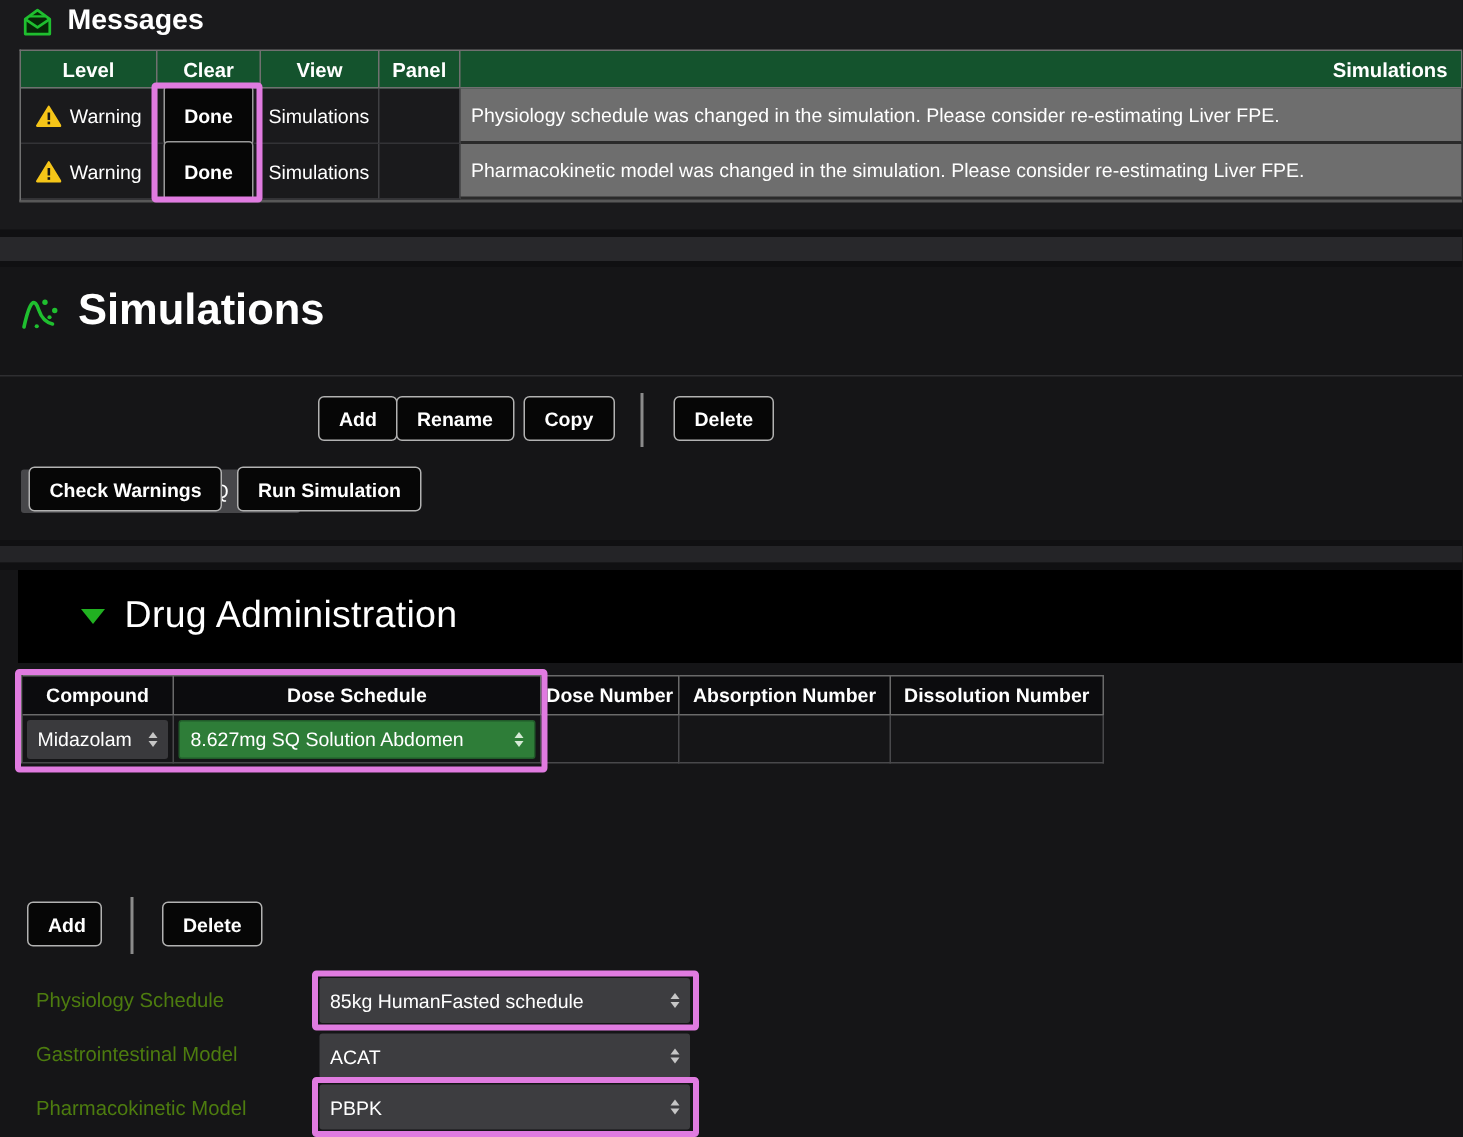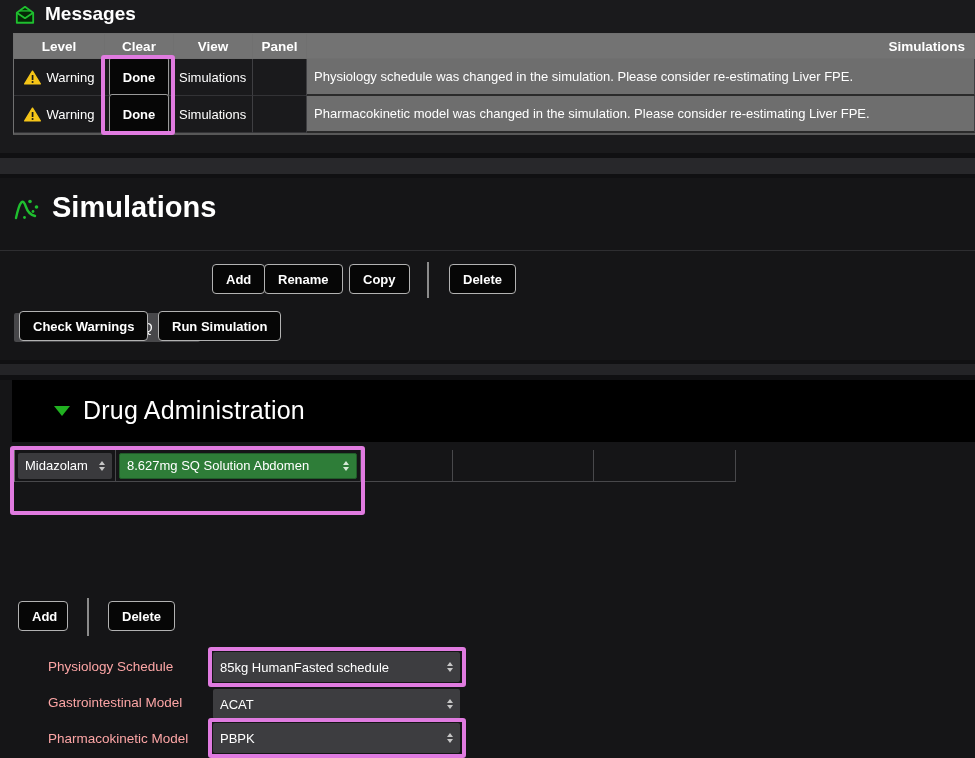--- a/index.html
+++ b/index.html
@@ -25,21 +25,21 @@
   .sim-titlebar { position:absolute; left:12px; top:13px; display:flex; align-items:center; gap:10px; }
   .sim-title { font-size:29px; font-weight:700; }
   .sim-divider { position:absolute; left:0; top:72px; width:975px; height:1px; background:#2e2e31; }
   .da-band { position:absolute; left:12px; top:0; width:963px; height:62px; background:#000; }
   .da-titlebar { position:absolute; left:42px; top:16px; display:flex; align-items:center; gap:13px; }
   .da-title { font-size:25px; font-weight:500; letter-spacing:.2px; }
   .tri-down { width:0; height:0; border-left:8px solid transparent; border-right:8px solid transparent; border-top:10px solid #21b121; }
 
   
   .msg-table { position:absolute; left:13px; top:33px; width:962px; border-top:1px solid #707070; border-left:1px solid #707070; border-bottom:2px solid #585858; }
-  .msg-hrow { display:flex; height:25px; background:#737373; }
+  .msg-hrow { display:flex; height:25px; background:#14532d; }
   .msg-hcell { border-right:1px solid #707070; border-bottom:1px solid #707070; font-size:13.5px; font-weight:700; display:flex; align-items:center; justify-content:center; }
   .msg-hcell.c-desc { justify-content:flex-end; padding-right:9px; }
   .msg-row { display:flex; height:37px; }
   .msg-cell { border-right:1px solid #3f3f42; border-bottom:1px solid #333336; display:flex; align-items:center; font-size:13px; }
   .c-level { width:91px; }
   .c-clear { width:69px; }
   .c-view  { width:79px; }
   .c-panel { width:54px; }
   .c-desc  { flex:1; }
   .msg-cell.c-level { justify-content:center; gap:6px; }
@@ -84,21 +84,21 @@
   .dc-diss { width:142px; }
   .cell-select { width:100%; height:26px; background:#3a3a3d; }
   .cell-select.green { background:#2e7d38; border:1px solid #215c2a; }
   .cell-select.green .spin .u { border-bottom-color:#d7ead7; }
   .cell-select.green .spin .d { border-top-color:#d7ead7; }
 
   
   .da-btn-add { position:absolute; left:18px; top:221px; width:50px; }
   .da-vdiv { position:absolute; left:87px; top:218px; height:38px; }
   .da-btn-delete { position:absolute; left:108px; top:221px; }
-  .field-label { position:absolute; left:48px; font-size:13.5px; color:#fca5a5; }
+  .field-label { position:absolute; left:24px; font-size:13.5px; color:#4d7c0f; }
   .fl-1 { top:279px; } .fl-2 { top:315px; } .fl-3 { top:351px; }
   .field-select { position:absolute; left:213px; width:247px; height:30px; }
   .fs-1 { top:272px; } .fs-2 { top:309px; } .fs-3 { top:343px; }
 
   
   .hl { position:absolute; border:4px solid #e07be0; border-radius:3px; pointer-events:none; z-index:5; }
   .hl-done { left:101px; top:55px; width:74px; height:80px; }
   .hl-compound { left:10px; top:446px; width:355px; height:69px; }
   .hl-physio { left:208px; top:647px; width:258px; height:40px; }
   .hl-pk { left:208px; top:718px; width:258px; height:40px; }
@@ -204,20 +204,27 @@
 
   <div class="panel drugadmin-panel">
     <div class="da-band">
       <div class="da-titlebar">
         <span class="tri-down"></span>
         <span class="da-title">Drug Administration</span>
       </div>
     </div>
 
     <div class="da-table">
+      <div class="da-hrow">
+        <div class="da-hcell dc-compound">Compound</div>
+        <div class="da-hcell dc-dose">Dose Schedule</div>
+        <div class="da-hcell dc-dosenum">Dose Number</div>
+        <div class="da-hcell dc-abs">Absorption Number</div>
+        <div class="da-hcell dc-diss">Dissolution Number</div>
+      </div>
       <div class="da-row">
         <div class="da-cell dc-compound">
           <div class="select cell-select">
             <span>Midazolam</span>
             <span class="spin">
                 <i class="u"></i>
                 <i class="d"></i>
               </span>
           </div>
         </div>

